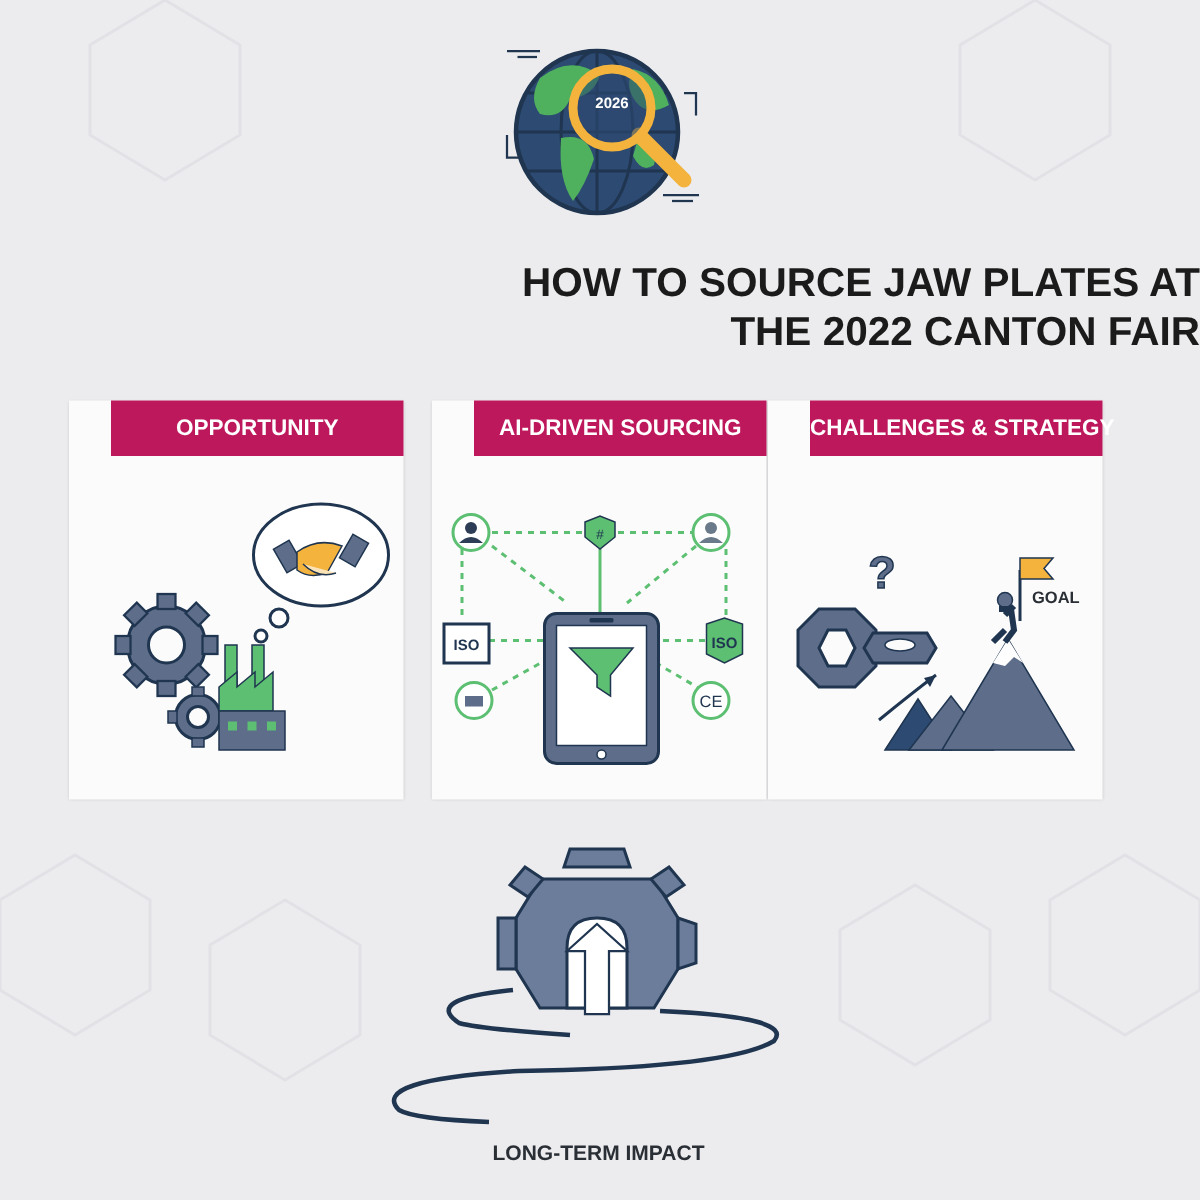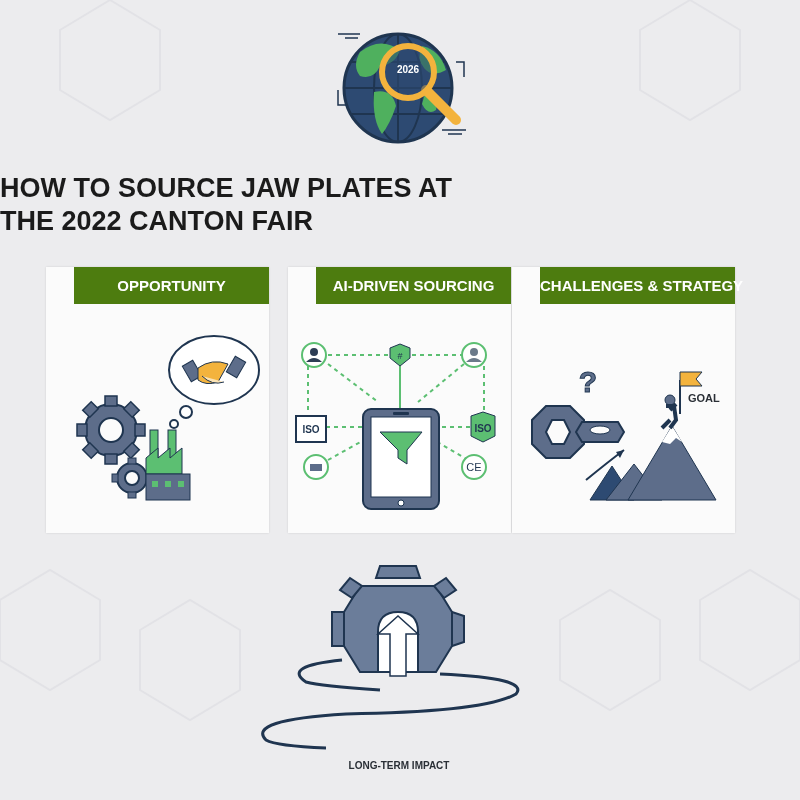--- a/index.html
+++ b/index.html
@@ -1,22 +1,22 @@
 <!DOCTYPE html>
 <html><head>
 <meta charset="utf-8">
 <style>
   html,body{margin:0;padding:0;}
   body{width:800px;height:800px;background:#ececee;position:relative;overflow:hidden;font-family:"Liberation Sans",sans-serif;}
   .bg{position:absolute;left:0;top:0;width:800px;height:800px;}
-  .title{position:absolute;left:0;top:172px;width:800px;text-align:left;font-weight:bold;font-size:27px;line-height:33px;color:#1b1b1b;letter-spacing:0px;}
+  .title{position:absolute;left:0;top:172px;width:800px;text-align:right;font-weight:bold;font-size:27px;line-height:33px;color:#1b1b1b;letter-spacing:0px;}
   .panel{position:absolute;top:267px;width:223px;height:266px;background:#fbfbfb;box-shadow:0 0 2px rgba(0,0,0,0.12);}
-  .panel-head{height:37px;background:#4d7c0f;color:#fff;font-weight:bold;font-size:15px;line-height:37px;text-align:center;white-space:nowrap;margin-left:28px;}
+  .panel-head{height:37px;background:#be185d;color:#fff;font-weight:bold;font-size:15px;line-height:37px;text-align:center;white-space:nowrap;margin-left:28px;}
   .panel svg{position:absolute;left:0;top:37px;}
-  .footer{position:absolute;left:0;top:760px;width:798px;text-align:center;font-weight:bold;font-size:10px;color:#2a2f36;}
+  .footer{position:absolute;left:0;top:760px;width:798px;text-align:center;font-weight:bold;font-size:14px;color:#2a2f36;}
   .icon{position:absolute;}
 </style>
 </head>
 <body>
 
 <svg class="bg" viewBox="0 0 800 800">
   <g fill="none" stroke="#e2e2e6" stroke-width="2">
     <polygon points="60,30 110,0 160,30 160,90 110,120 60,90"></polygon>
     <polygon points="640,30 690,0 740,30 740,90 690,120 640,90"></polygon>
     <polygon points="0,600 50,570 100,600 100,660 50,690 0,660"></polygon>

